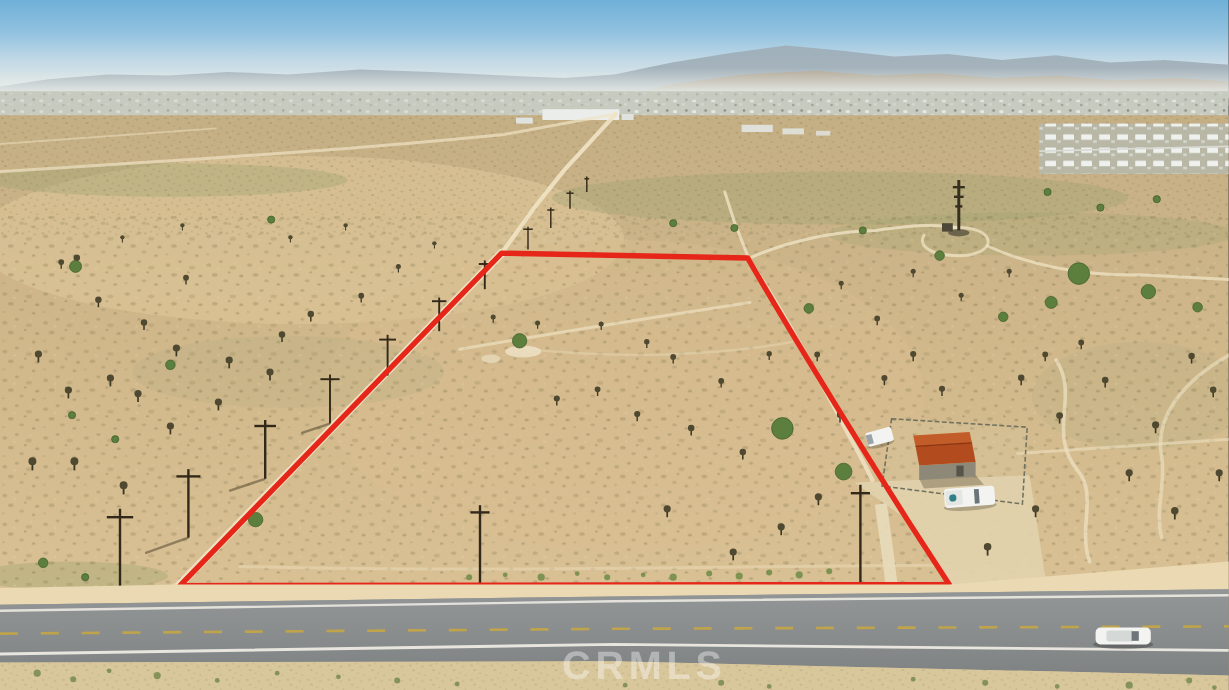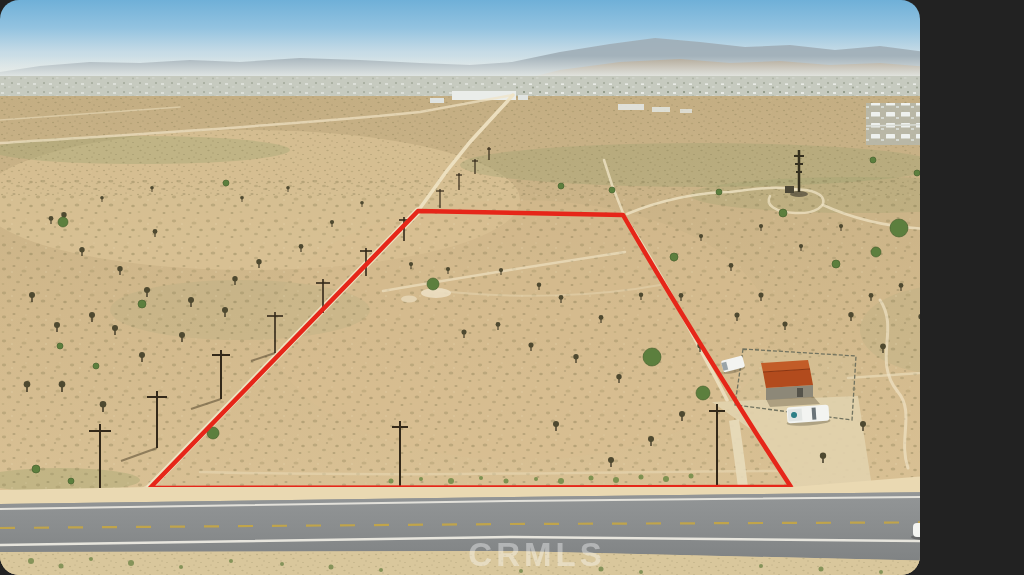--- a/index.html
+++ b/index.html
@@ -1,19 +1,18 @@
 <!DOCTYPE html>
 <html style="--boundary: #e62619; --sky_top: #6fb0d8; --sky_haze: #e4e9e6; --mountains_far: #9fadb6; --mountains_near: #b3a28c; --desert: #d2b98c; --dirt_path: #efe3c4; --road: #8b8e8f; --lane_white: #eceae2; --lane_yellow: #c9a83f; --shed_roof: #b24b1d; --vehicle_white: #f3f4f1; --vegetation_green: #5c7f3e;"><head>
 <meta charset="utf-8">
 <style>
   html,body{margin:0;padding:0;background:#222;}
   .stage{
-    position:relative;width:920px;height:575px;overflow:hidden;
+    position:relative;width:1024px;height:575px;overflow:hidden;
     font-family:"Liberation Sans", sans-serif;
-    border-radius:19px;
   }
   .stage svg{position:absolute;left:0;top:0;}
   .boundary-line{stroke:var(--boundary,#e62619);}
   .roof{fill:var(--shed_roof,#b24b1d);}
   .road-surface{fill:var(--road,#8b8e8f);}
   .lane-white{stroke:var(--lane_white,#eceae2);}
   .lane-yellow{stroke:var(--lane_yellow,#c9a83f);}
   .vehicle{fill:var(--vehicle_white,#f3f4f1);}
   .watermark-text{
     fill:rgba(255,255,255,0.38);

